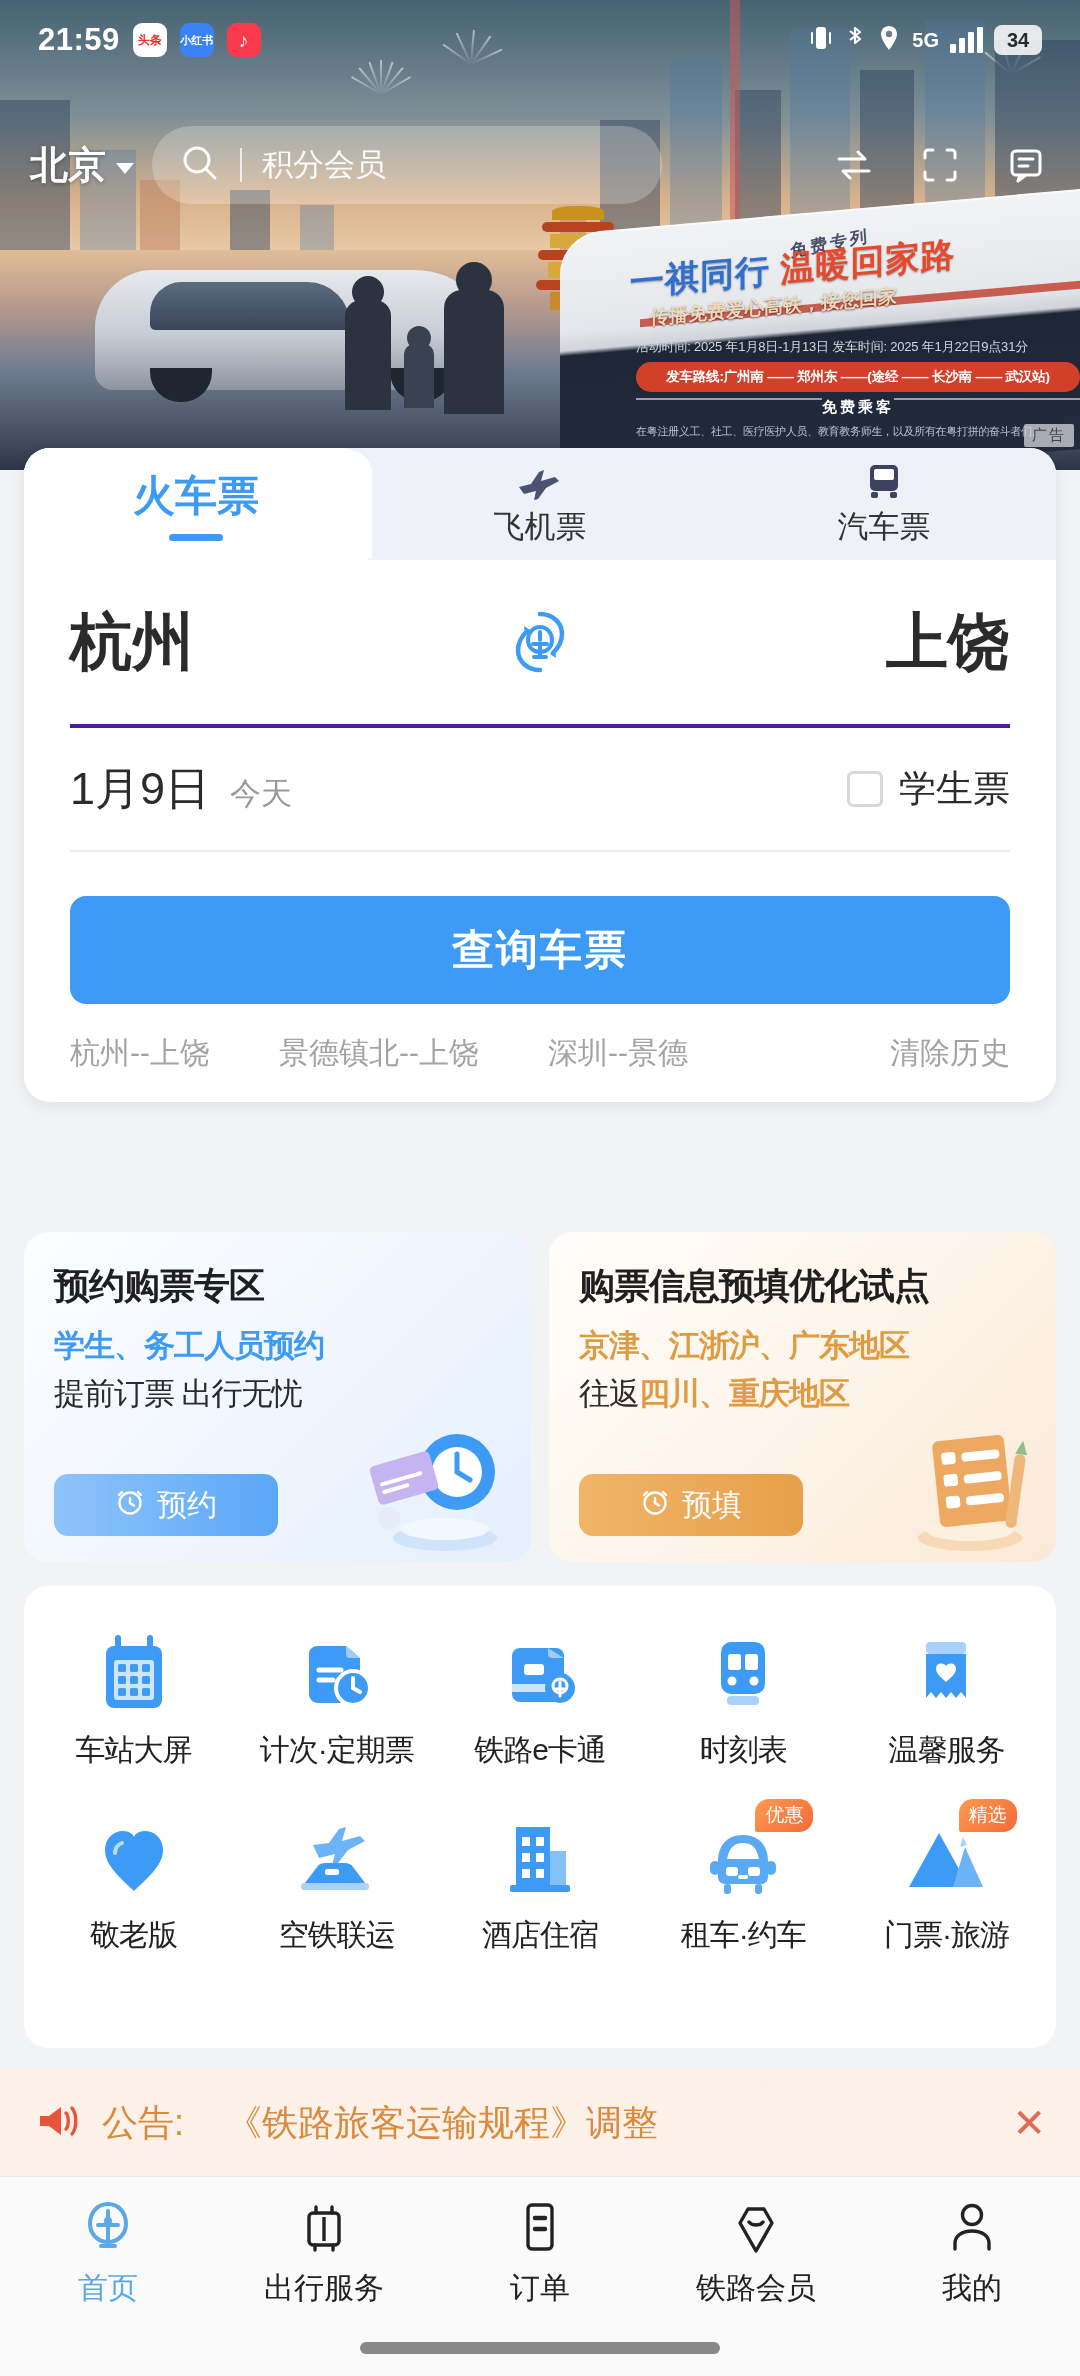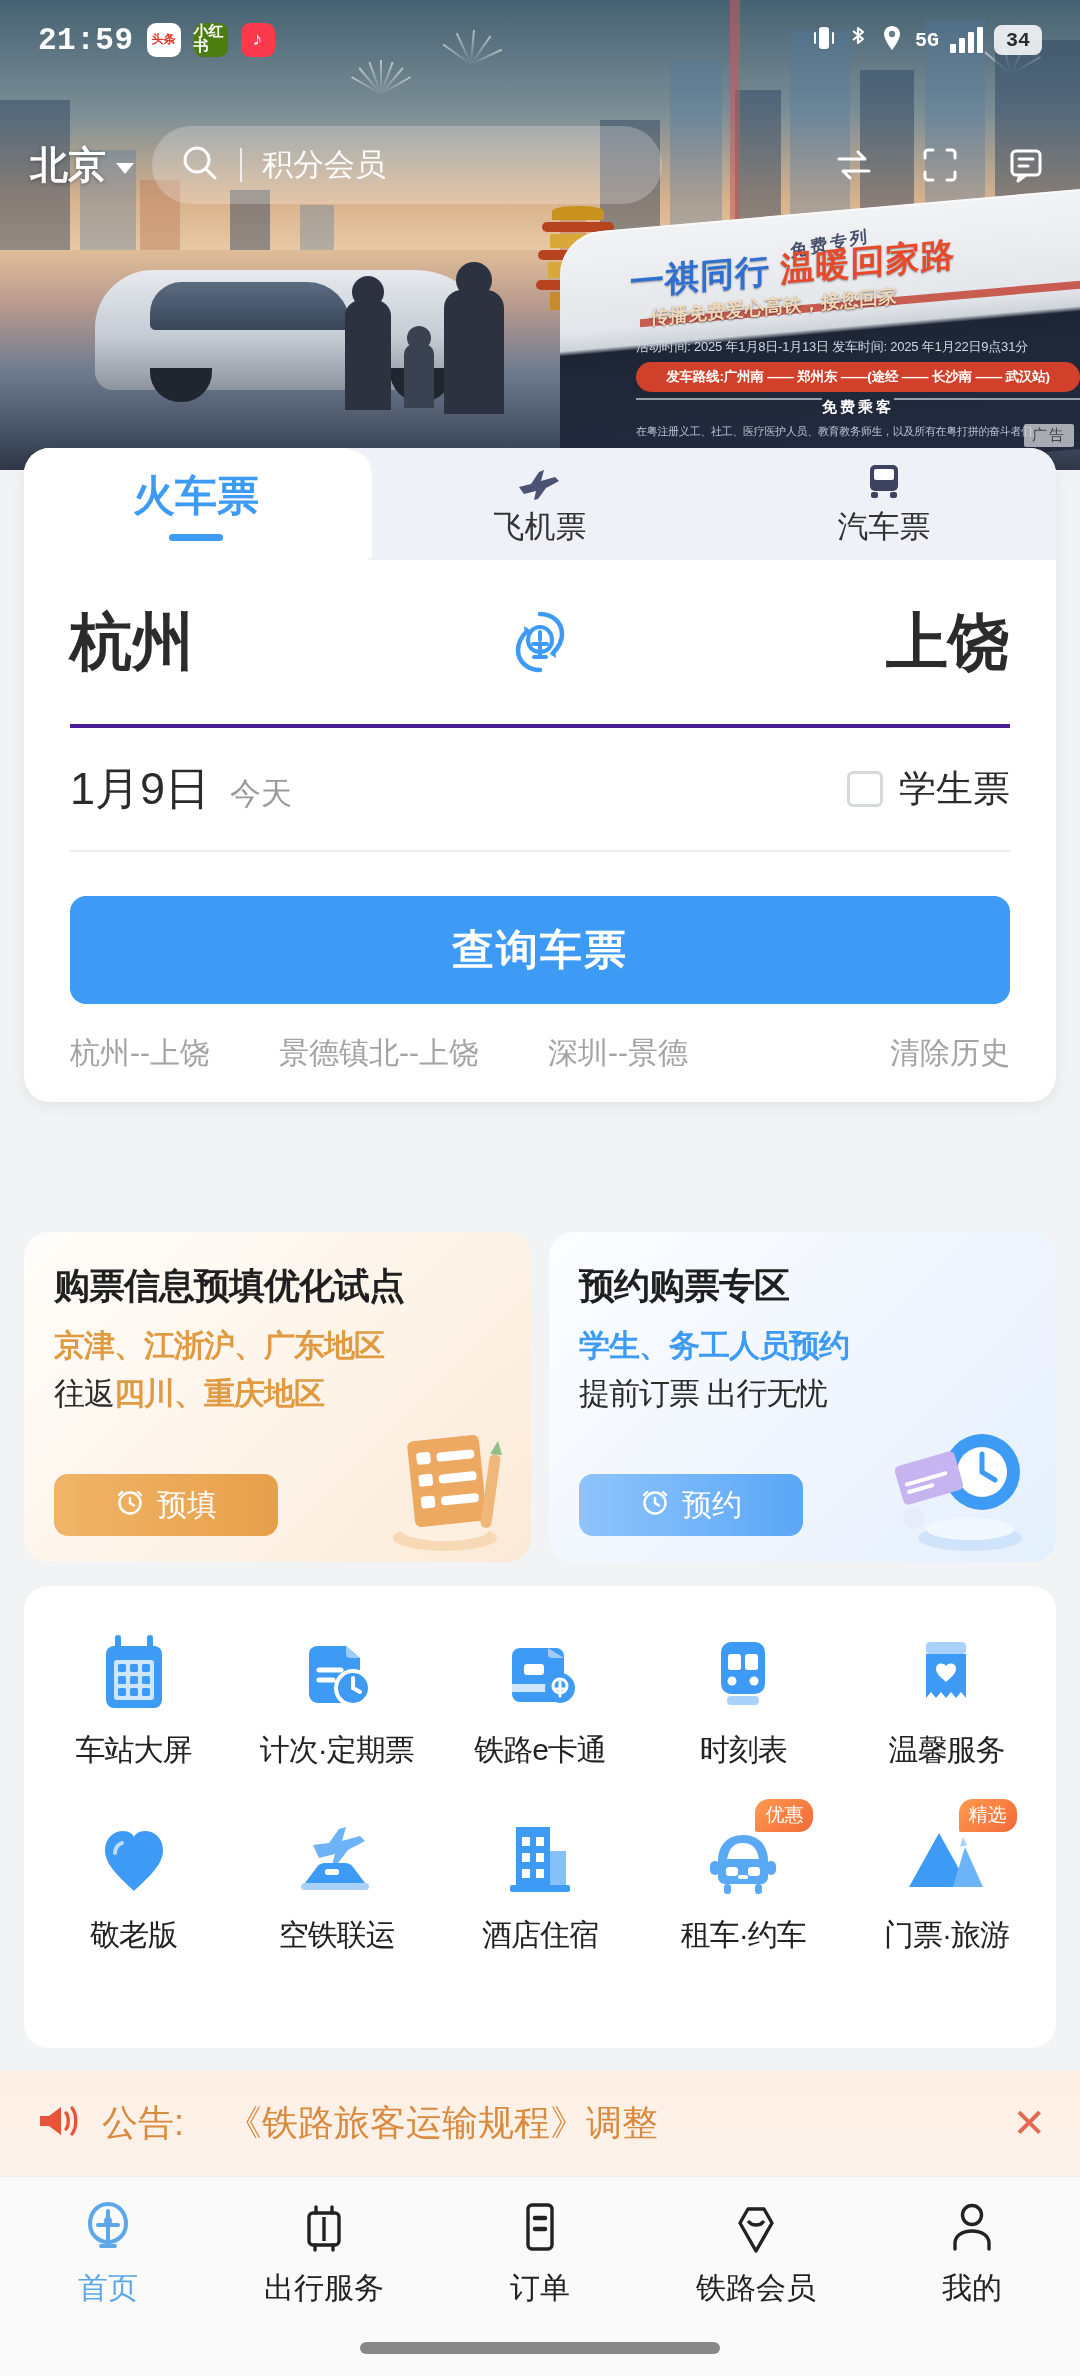--- a/index.html
+++ b/index.html
@@ -107,31 +107,31 @@
     background: #20262f; border-radius: 0 0 30px 30px;
   }
   
   .person { position: absolute; background: #2c3240; }
   .person-head { position: absolute; border-radius: 50%; }
 
   
   .statusbar {
     position: absolute; left: 0; top: 0; width: 1080px; height: 80px;
     display: flex; align-items: center; justify-content: space-between;
-    padding: 0 38px; color: #fff; z-index: 40; font-family: Liberation Mono, monospace;
+    padding: 0 38px; color: #fff; z-index: 40;
   }
   .sb-left { display: flex; align-items: center; gap: 13px; }
   .sb-time { font-size: 31px; font-weight: 600; letter-spacing: .5px; }
   .sb-app {
     width: 34px; height: 34px; border-radius: 9px;
     display: flex; align-items: center; justify-content: center;
     font-size: 14px; color: #fff; font-weight: 700; line-height: 1;
   }
   .sb-app.toutiao { background: #fff; color: #e3392f; font-size: 12px; }
-  .sb-app.xhs { background: #4d7c0f; font-size: 15px; }
+  .sb-app.xhs { background: #3b82f6; font-size: 11px; }
   .sb-app.music { background: #fa3a4c; font-size: 19px; }
   .sb-right { display: flex; align-items: center; gap: 11px; }
   .sb-5g { font-size: 20px; font-weight: 700; }
   .bars { display: flex; align-items: flex-end; gap: 3px; height: 26px; }
   .bars i { width: 6px; background: #fff; border-radius: 1px; display: block; }
   .battery {
     min-width: 48px; height: 30px; border-radius: 8px;
     background: rgba(255,255,255,.85); color: #2a2a2a;
     font-size: 20px; font-weight: 600;
     display: flex; align-items: center; justify-content: center; padding: 0 5px;
@@ -514,20 +514,51 @@
       <div class="history">
         <span class="hist-item">杭州--上饶</span>
         <span class="hist-item">景德镇北--上饶</span>
         <span class="hist-item cut">深圳--景德</span>
         <span class="hist-clear">清除历史</span>
       </div>
     </div>
   </div>
 
   <div class="promos">
+    <div class="promo blue">
+      <div class="promo-title">预约购票专区</div>
+      <div class="promo-l1">学生、务工人员预约</div>
+      <div class="promo-l2">
+        <span>提前订票 出行无忧</span>
+      </div>
+      <div class="promo-btn">
+        <span>
+          <svg width="30" height="30" viewBox="0 0 30 30">
+              <circle cx="15" cy="16" r="10.5" fill="none" stroke="#fff" stroke-width="2.4"></circle>
+              <path d="M15 11v5l4 2.5" stroke="#fff" stroke-width="2.4" fill="none" stroke-linecap="round"></path>
+              <path d="M7 5l-3 3M23 5l3 3" stroke="#fff" stroke-width="2.4" stroke-linecap="round"></path>
+            </svg>
+        </span>
+        <span>预约</span>
+      </div>
+      <div class="promo-art">
+        <svg width="160" height="150" viewBox="0 0 160 150">
+          <ellipse cx="92" cy="136" rx="52" ry="13" fill="#cfe3fb"></ellipse>
+          <ellipse cx="92" cy="127" rx="44" ry="11" fill="#f2f8ff"></ellipse>
+          <circle cx="104" cy="70" r="38" fill="#3d9bf5"></circle>
+          <circle cx="104" cy="70" r="25" fill="#fff"></circle>
+          <path d="M104 52v18l13 8" stroke="#3d9bf5" stroke-width="5" fill="none" stroke-linecap="round"></path>
+          <rect x="20" y="56" width="62" height="40" rx="5" fill="#c5b4ef" transform="rotate(-16 51 76)"></rect>
+          <rect x="26" y="74" width="44" height="4" rx="2" fill="#fff" transform="rotate(-16 51 76)"></rect>
+          <rect x="26" y="82" width="28" height="4" rx="2" fill="#fff" transform="rotate(-16 51 76)"></rect>
+          <circle cx="36" cy="116" r="11" fill="#e6ecfa"></circle>
+        </svg>
+      </div>
+    </div>
+
     <div class="promo orange">
       <div class="promo-title">购票信息预填优化试点</div>
       <div class="promo-l1">京津、江浙沪、广东地区</div>
       <div class="promo-l2">
         <span>往返</span><span class="hi">四川、重庆地区</span>
       </div>
       <div class="promo-btn">
         <span>
           <svg width="30" height="30" viewBox="0 0 30 30">
               <circle cx="15" cy="16" r="10.5" fill="none" stroke="#fff" stroke-width="2.4"></circle>
@@ -543,51 +574,20 @@
           <ellipse cx="92" cy="128" rx="44" ry="11" fill="#fdf0e0"></ellipse>
           <rect x="58" y="36" width="72" height="86" rx="6" fill="#eda962" transform="rotate(-6 94 79)"></rect>
           <rect x="66" y="48" width="14" height="12" rx="3" fill="#fff" transform="rotate(-6 94 79)"></rect>
           <rect x="86" y="50" width="38" height="9" rx="4" fill="#fff" transform="rotate(-6 94 79)"></rect>
           <rect x="66" y="70" width="14" height="12" rx="3" fill="#fff" transform="rotate(-6 94 79)"></rect>
           <rect x="86" y="72" width="38" height="9" rx="4" fill="#fff" transform="rotate(-6 94 79)"></rect>
           <rect x="66" y="92" width="14" height="12" rx="3" fill="#fff" transform="rotate(-6 94 79)"></rect>
           <rect x="86" y="94" width="38" height="9" rx="4" fill="#fff" transform="rotate(-6 94 79)"></rect>
           <rect x="132" y="52" width="11" height="74" rx="5" fill="#f0b77a" transform="rotate(8 137 89)"></rect>
           <path d="M132 52l6-14 6 14z" fill="#8fc08a" transform="rotate(8 137 89)"></path>
-        </svg>
-      </div>
-    </div>
-
-    <div class="promo blue">
-      <div class="promo-title">预约购票专区</div>
-      <div class="promo-l1">学生、务工人员预约</div>
-      <div class="promo-l2">
-        <span>提前订票 出行无忧</span>
-      </div>
-      <div class="promo-btn">
-        <span>
-          <svg width="30" height="30" viewBox="0 0 30 30">
-              <circle cx="15" cy="16" r="10.5" fill="none" stroke="#fff" stroke-width="2.4"></circle>
-              <path d="M15 11v5l4 2.5" stroke="#fff" stroke-width="2.4" fill="none" stroke-linecap="round"></path>
-              <path d="M7 5l-3 3M23 5l3 3" stroke="#fff" stroke-width="2.4" stroke-linecap="round"></path>
-            </svg>
-        </span>
-        <span>预约</span>
-      </div>
-      <div class="promo-art">
-        <svg width="160" height="150" viewBox="0 0 160 150">
-          <ellipse cx="92" cy="136" rx="52" ry="13" fill="#cfe3fb"></ellipse>
-          <ellipse cx="92" cy="127" rx="44" ry="11" fill="#f2f8ff"></ellipse>
-          <circle cx="104" cy="70" r="38" fill="#3d9bf5"></circle>
-          <circle cx="104" cy="70" r="25" fill="#fff"></circle>
-          <path d="M104 52v18l13 8" stroke="#3d9bf5" stroke-width="5" fill="none" stroke-linecap="round"></path>
-          <rect x="20" y="56" width="62" height="40" rx="5" fill="#c5b4ef" transform="rotate(-16 51 76)"></rect>
-          <rect x="26" y="74" width="44" height="4" rx="2" fill="#fff" transform="rotate(-16 51 76)"></rect>
-          <rect x="26" y="82" width="28" height="4" rx="2" fill="#fff" transform="rotate(-16 51 76)"></rect>
-          <circle cx="36" cy="116" r="11" fill="#e6ecfa"></circle>
         </svg>
       </div>
     </div>
   </div>
 
   <div class="grid">
     <div class="grid-row">
       <div class="gi">
         <span class="gi-icon">
           <svg width="80" height="82" viewBox="0 0 80 82">

